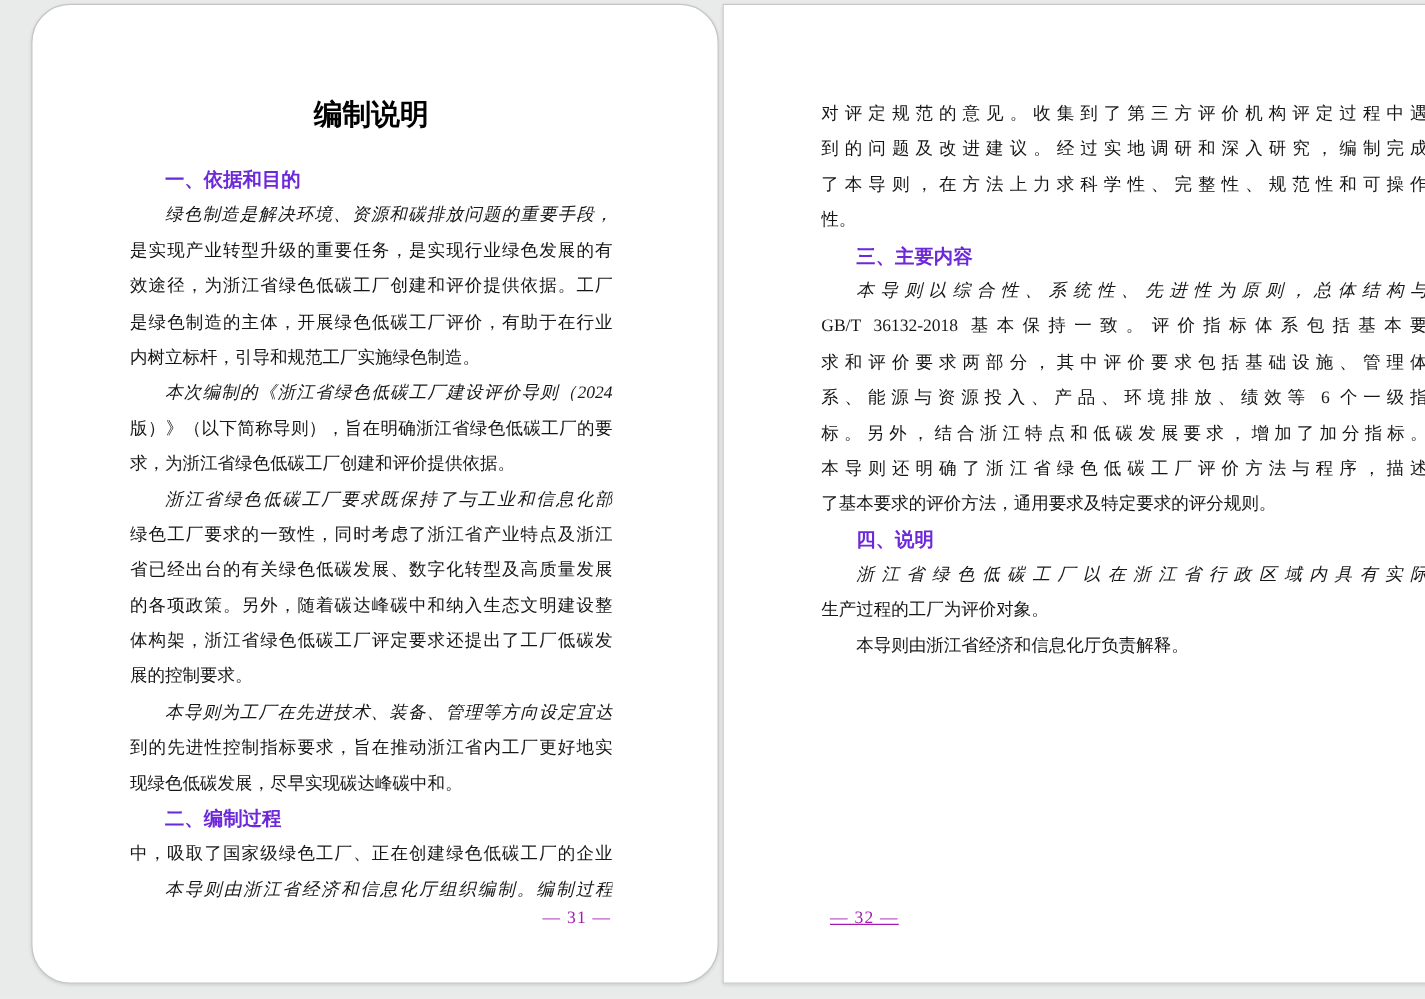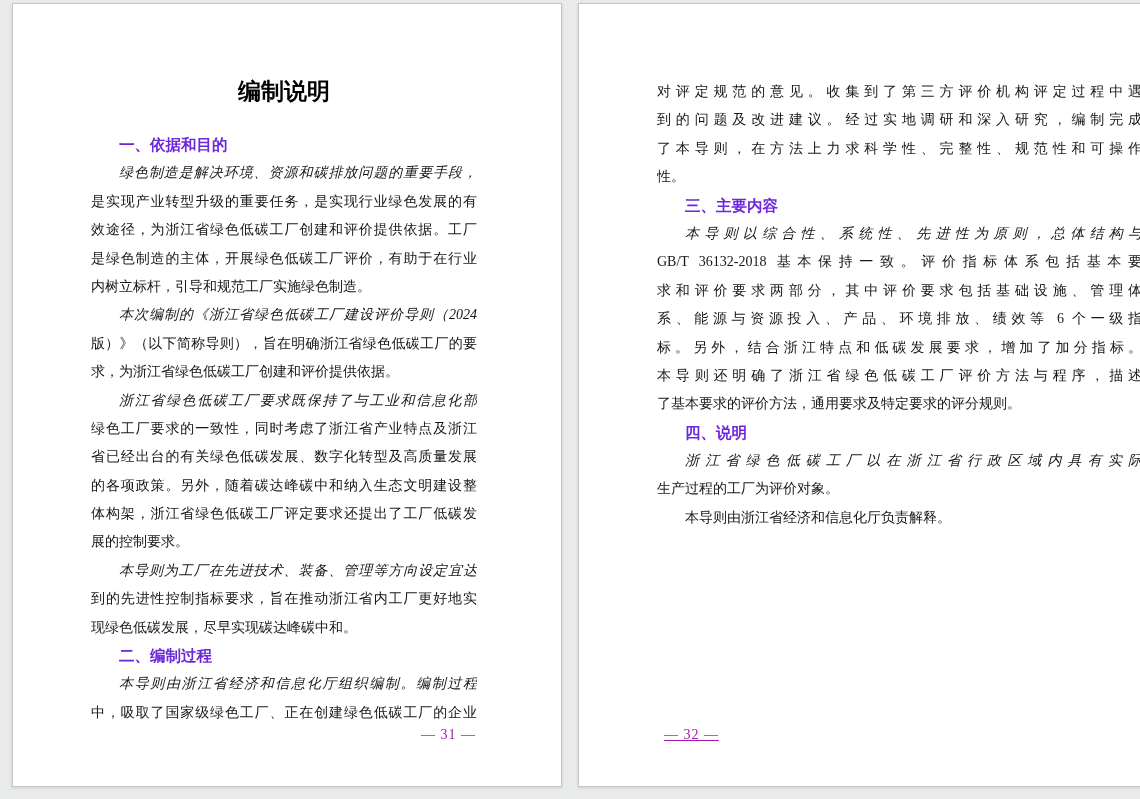--- a/index.html
+++ b/index.html
@@ -14,21 +14,21 @@
   }
   .page {
     position: absolute;
     top: 3px;
     height: 784px;
     background: #ffffff;
     border: 1px solid #c6c6c6;
     box-sizing: border-box;
     box-shadow: 0 1px 3px rgba(0,0,0,0.12);
   }
-  .page-left  { left: 12px;  width: 550px; }
+  .page-left  { left: 25px;  width: 550px; border-radius: 31px; }
   .page-right { left: 578px; width: 649px; }
   .content {
     position: absolute;
     top: 0;
     left: 78px;
     right: 84px;
     bottom: 36px;
     overflow: hidden;
     color: #161616;
   }
@@ -97,22 +97,22 @@
         <div class="blk p-first">浙江省绿色低碳工厂要求既保持了与工业和信息化部</div>
         <div class="blk p-mid">绿色工厂要求的一致性，同时考虑了浙江省产业特点及浙江</div>
         <div class="blk p-mid">省已经出台的有关绿色低碳发展、数字化转型及高质量发展</div>
         <div class="blk p-mid">的各项政策。另外，随着碳达峰碳中和纳入生态文明建设整</div>
         <div class="blk p-mid">体构架，浙江省绿色低碳工厂评定要求还提出了工厂低碳发</div>
         <div class="blk p-last">展的控制要求。</div>
         <div class="blk p-first">本导则为工厂在先进技术、装备、管理等方向设定宜达</div>
         <div class="blk p-mid">到的先进性控制指标要求，旨在推动浙江省内工厂更好地实</div>
         <div class="blk p-last">现绿色低碳发展，尽早实现碳达峰碳中和。</div>
         <div class="blk heading">二、编制过程</div>
+        <div class="blk p-mid">中，吸取了国家级绿色工厂、正在创建绿色低碳工厂的企业</div>
         <div class="blk p-first">本导则由浙江省经济和信息化厅组织编制。编制过程</div>
-        <div class="blk p-mid">中，吸取了国家级绿色工厂、正在创建绿色低碳工厂的企业</div>
       </div>
     <div class="pagenum pagenum-right">— 31 —</div>
   </div>
   <div class="page page-right">
     <div class="content">
         <div class="blk p-mid">对评定规范的意见。收集到了第三方评价机构评定过程中遇</div>
         <div class="blk p-mid">到的问题及改进建议。经过实地调研和深入研究，编制完成</div>
         <div class="blk p-mid">了本导则，在方法上力求科学性、完整性、规范性和可操作</div>
         <div class="blk p-last">性。</div>
         <div class="blk heading">三、主要内容</div>

